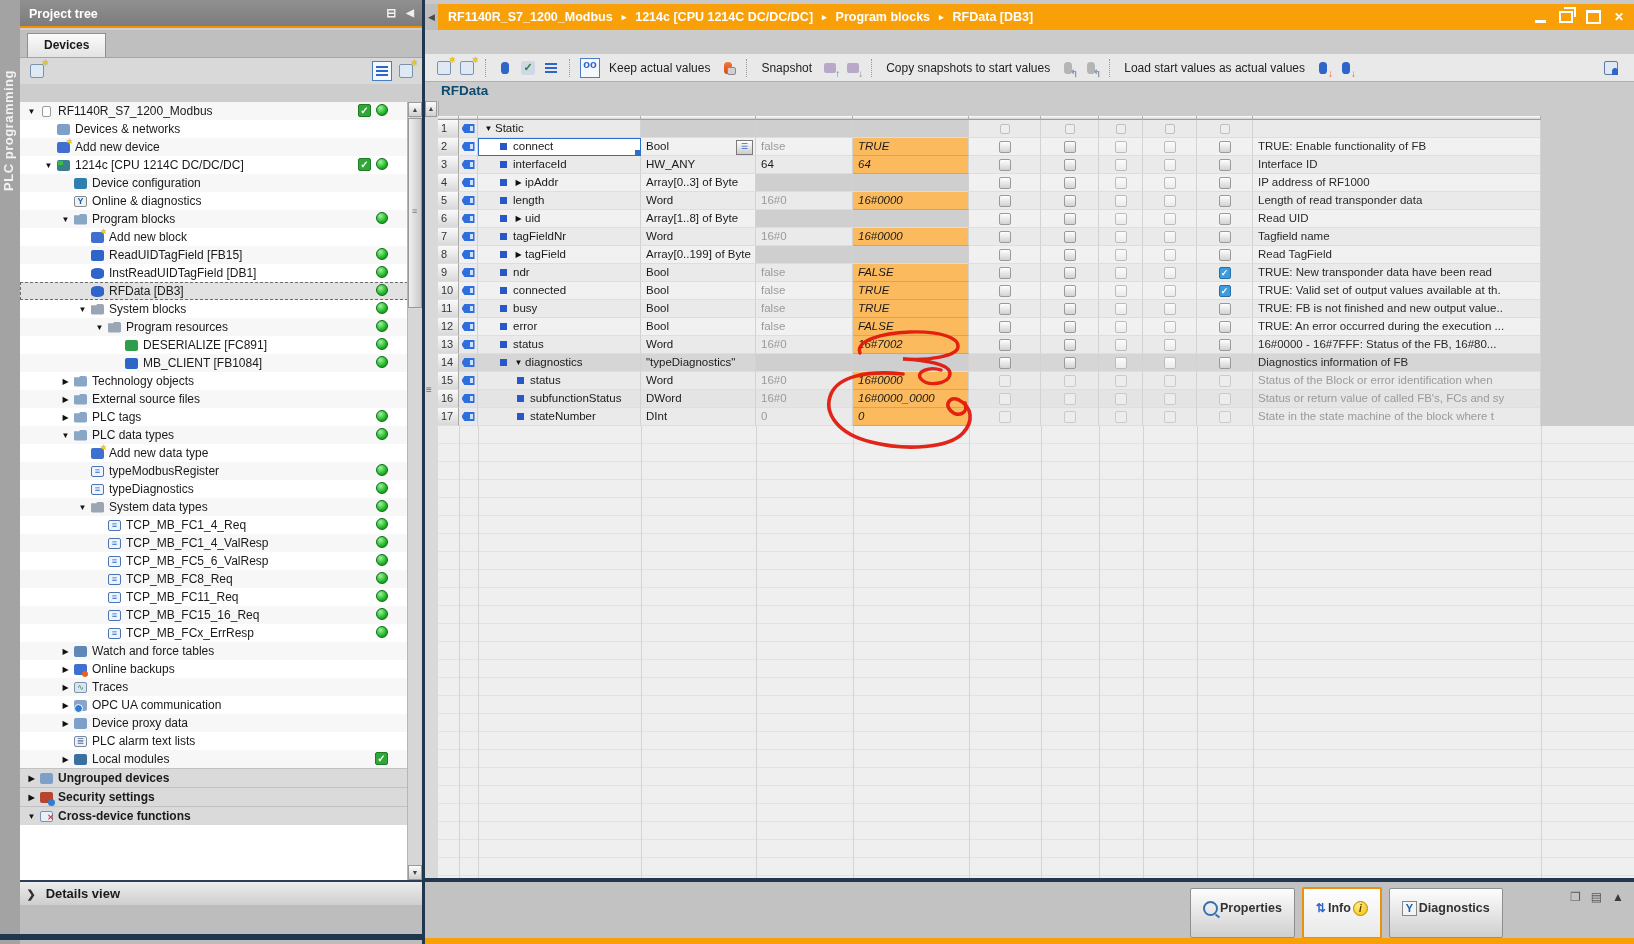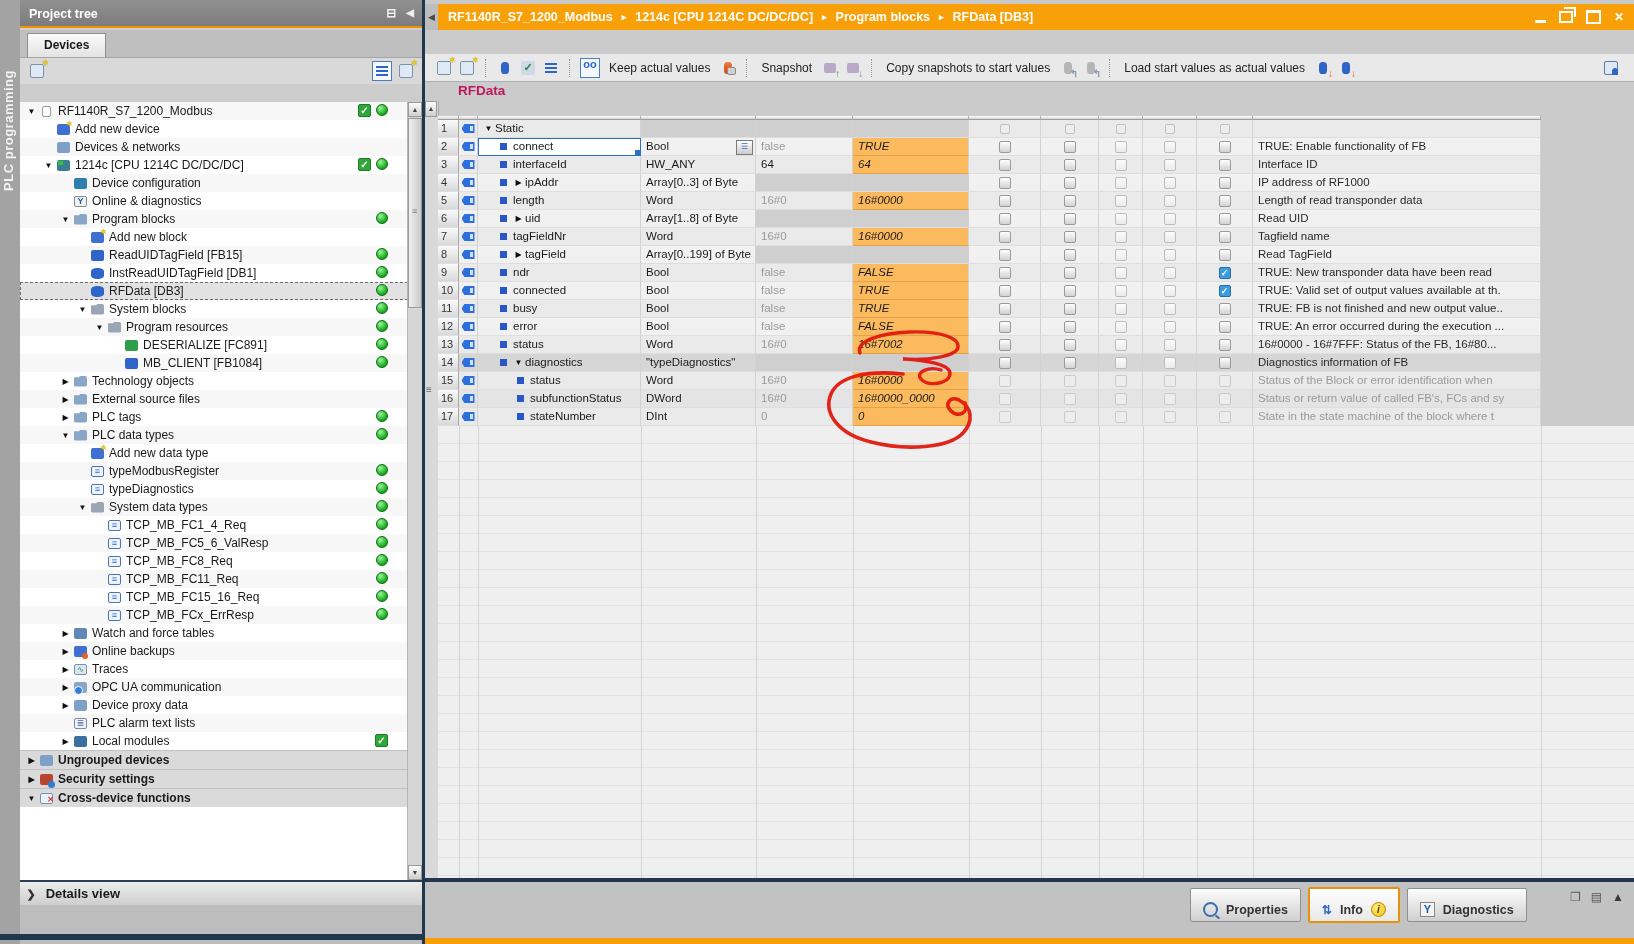--- a/index.html
+++ b/index.html
@@ -119,21 +119,21 @@
   .mi-reddb::after{content:"";position:absolute;right:1px;bottom:2px;width:7px;height:6px;background:#cfcfcf;border:1px solid #8a8a8a;border-radius:2px;}
   .mi-cam::before{background:#b9a9c9;inset:4px 3px;}
   .mi-cam.up::after,.mi-cam.down::after,.mi-dbarrow::after,.mi-grayback::after{content:"↑";position:absolute;right:-1px;bottom:-2px;color:#2f9e4a;font-weight:bold;font-size:10px;}
   .mi-cam.down::after{content:"↓";color:#8a8a8a;}
   .mi-grayback::before{background:#b5b5b5;border-radius:45%/30%;inset:3px 5px;}
   .mi-grayback::after{content:"↰";color:#8a9ab0;}
   .mi-dbarrow::before{background:#2f64c9;border-radius:45%/30%;inset:3px 5px;}
   .mi-dbarrow::after{content:"↓";color:#e8611f;}
   .mi-doc::before{background:#dfe9f5;border:1px solid #5a7ca0;}
   .mi-doc::after{content:"";position:absolute;right:2px;bottom:2px;width:6px;height:7px;background:#2f64c9;border-radius:50% 50% 0 0;}
-  .ed-title{position:absolute;left:33px;top:83px;font-weight:bold;font-size:13.5px;color:#be185d;}
+  .ed-title{position:absolute;left:16px;top:83px;font-weight:bold;font-size:13.5px;color:#0c4a6e;}
   
   .vstrip{position:absolute;left:0;top:101px;width:13px;height:777px;background:#d9d9d9;border-right:1px solid #a8a8a8;}
   .vstrip .vs-top{position:absolute;left:0;top:0;width:12px;height:16px;background:linear-gradient(#fcfcfc,#cfcfcf);
                   border:1px solid #9a9a9a;box-sizing:border-box;font-size:7px;text-align:center;line-height:14px;color:#444;}
   .vstrip .vs-grip{position:absolute;left:1px;top:283px;color:#6a6a6a;font-size:10px;}
   
   #tbl{position:absolute;left:13px;top:101px;}
   .hrow{display:flex;height:19px;}
   .hcell{background:linear-gradient(#ffffff,#d3d3d3);border-right:1px solid #b2b2b2;border-bottom:1px solid #9c9c9c;
          box-sizing:border-box;font-size:11.5px;padding:2px 0 0 5px;white-space:nowrap;overflow:hidden;color:#222;margin-top:15px;}
@@ -172,21 +172,21 @@
   .cbwrap{justify-content:center;padding:0;}
   
   .tbl-empty{position:absolute;left:13px;top:426px;width:1199px;height:452px;
              background:repeating-linear-gradient(to bottom,#efefef 0 17px,#e2e2e2 17px 18px);}
   .vline{position:absolute;top:0;bottom:0;width:1px;background:#d4d4d4;}
   .ed-bottom-border{position:absolute;left:0;top:878px;width:100%;height:4px;background:#22374e;}
   
   .statusbar{position:absolute;left:0;top:882px;width:100%;height:56px;background:#c2c2c2;}
   .sb-btns{position:absolute;left:765px;top:5px;display:flex;gap:7px;align-items:center;}
   .sb-btn{height:24px;border:1px solid #8f8f8f;border-radius:2px;background:linear-gradient(#fdfdfd,#cfcfcf);
-          display:flex;align-items:flex-end;gap:8px;padding:4px 12px;font-size:12.5px;font-weight:bold;color:#333;}
+          display:flex;align-items:flex-start;gap:2px;padding:12px 12px;font-size:12.5px;font-weight:bold;color:#333;}
   .sb-btn.active{border:2px solid #e8920c;background:linear-gradient(#ffffff,#e8e8e8);}
   .sb-mag{width:11px;height:11px;border:2px solid #3a6fae;border-radius:50%;position:relative;}
   .sb-mag::after{content:"";position:absolute;right:-4px;bottom:-3px;width:5px;height:2px;background:#3a6fae;transform:rotate(40deg);}
   .sb-info-arrows{color:#2f64c9;font-weight:bold;font-size:12px;}
   .sb-info-i{width:13px;height:13px;border-radius:50%;background:radial-gradient(circle at 35% 30%,#ffe98a,#f5c200);
              border:1px solid #b08900;color:#5a4500;font-size:10px;font-weight:bold;text-align:center;line-height:13px;font-style:italic;}
   .sb-diag{color:#1460a8;font-weight:bold;font-size:11px;border:1px solid #888;background:#f4f4f4;width:13px;height:13px;line-height:12px;text-align:center;}
   .sb-right{position:absolute;right:10px;top:8px;display:flex;gap:10px;color:#5a5a5a;font-size:12px;}
   .orange-bottom{position:absolute;left:0;top:938px;width:100%;height:6px;background:#f9a008;}
   
@@ -225,29 +225,29 @@
           <span class="ticon i-project"></span>
           <span class="tlabel">RF1140R_S7_1200_Modbus</span>
           <span class="tstat" style="right: 20px;">
             <span class="gcheck">✓</span>
             <span class="gdot"></span>
           </span>
         </div>
         <div class="trow">
           <span style="width: 23px; flex: 0 0 auto;"></span>
           <span class="texp"></span>
+          <span class="ticon i-network"></span>
+          <span class="tlabel">Devices &amp; networks</span>
+          <span class="tstat" style="right: 20px;"></span>
+        </div>
+        <div class="trow">
+          <span style="width: 23px; flex: 0 0 auto;"></span>
+          <span class="texp"></span>
           <span class="ticon i-add"></span>
           <span class="tlabel">Add new device</span>
-          <span class="tstat" style="right: 20px;"></span>
-        </div>
-        <div class="trow">
-          <span style="width: 23px; flex: 0 0 auto;"></span>
-          <span class="texp"></span>
-          <span class="ticon i-network"></span>
-          <span class="tlabel">Devices &amp; networks</span>
           <span class="tstat" style="right: 20px;"></span>
         </div>
         <div class="trow">
           <span style="width: 23px; flex: 0 0 auto;"></span>
           <span class="texp">▼</span>
           <span class="ticon i-plc"></span>
           <span class="tlabel">1214c [CPU 1214C DC/DC/DC]</span>
           <span class="tstat" style="right: 20px;">
             <span class="gcheck">✓</span>
             <span class="gdot"></span>
@@ -410,20 +410,29 @@
           <span class="tlabel">System data types</span>
           <span class="tstat" style="right: 20px;">
             <span class="gdot"></span>
           </span>
         </div>
         <div class="trow">
           <span style="width: 74px; flex: 0 0 auto;"></span>
           <span class="texp"></span>
           <span class="ticon i-udt"></span>
           <span class="tlabel">TCP_MB_FC1_4_Req</span>
+          <span class="tstat" style="right: 20px;">
+            <span class="gdot"></span>
+          </span>
+        </div>
+        <div class="trow">
+          <span style="width: 74px; flex: 0 0 auto;"></span>
+          <span class="texp"></span>
+          <span class="ticon i-udt"></span>
+          <span class="tlabel">TCP_MB_FC1_4_ValResp</span>
           <span class="tstat" style="right: 20px;">
             <span class="gdot"></span>
           </span>
         </div>
         <div class="trow">
           <span style="width: 74px; flex: 0 0 auto;"></span>
           <span class="texp"></span>
           <span class="ticon i-udt"></span>
           <span class="tlabel">TCP_MB_FC5_6_ValResp</span>
           <span class="tstat" style="right: 20px;">

